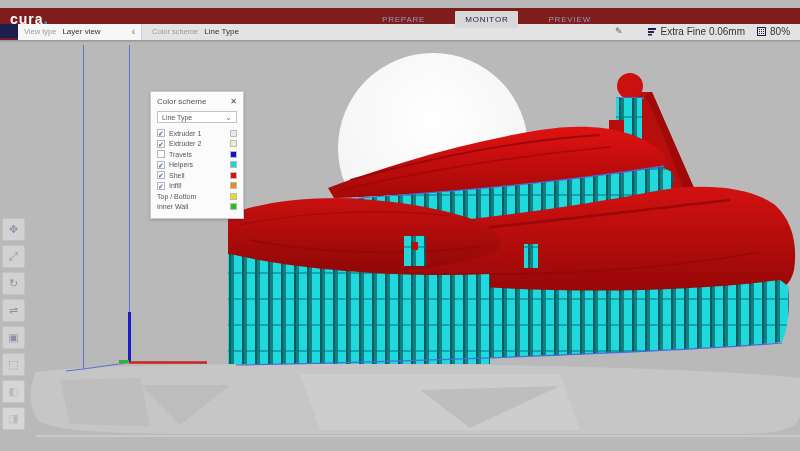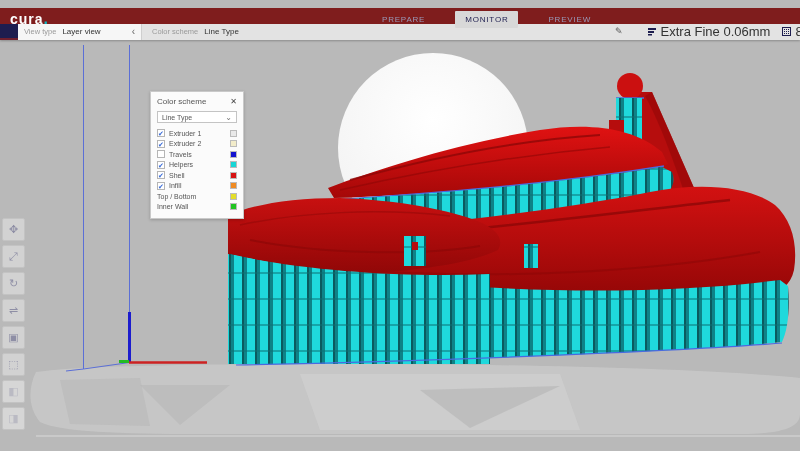--- a/index.html
+++ b/index.html
@@ -27,21 +27,21 @@
     cursor:pointer; border-right:1px solid #cfcfcf; }
   .tb-label { font-size:7.5px; color:#9a9a9a; margin-right:6px; }
   .tb-value { font-size:8px; color:#333; font-weight:normal; }
   .chev { margin-left:auto; font-size:10px; color:#666; }
   .colorscheme { position:absolute; left:142px; top:0; height:18px;
     display:flex; align-items:center; padding:0 10px; cursor:pointer; }
   .tb-right { position:absolute; right:0; top:0; height:18px; display:flex;
     align-items:center; overflow:hidden; width:185px; }
   .pencil { font-size:9px; color:#555; margin-right:14px; cursor:pointer; }
   .tb-div { width:1px; height:18px; background:#c4c4c4; margin-right:10px; }
-  .tb-item { display:flex; align-items:center; gap:4px; font-size:13px;
+  .tb-item { display:flex; align-items:center; gap:4px; font-size:10px;
     color:#333; margin-right:12px; cursor:pointer; white-space:nowrap; }
   .tb-item svg { display:block; }
 
   
   .tools { position:absolute; left:2px; top:178px; z-index:20; }
   .tool-btn { width:23px; height:23px; margin-bottom:4px; background:#d2d2d2;
     border:1px solid #c3c3c3; border-radius:2px; display:flex;
     align-items:center; justify-content:center; font-size:11px;
     color:rgba(60,60,110,.45); cursor:pointer; }
   .tool-btn.faint { color:rgba(60,60,110,.18); background:#d6d6d6; }

